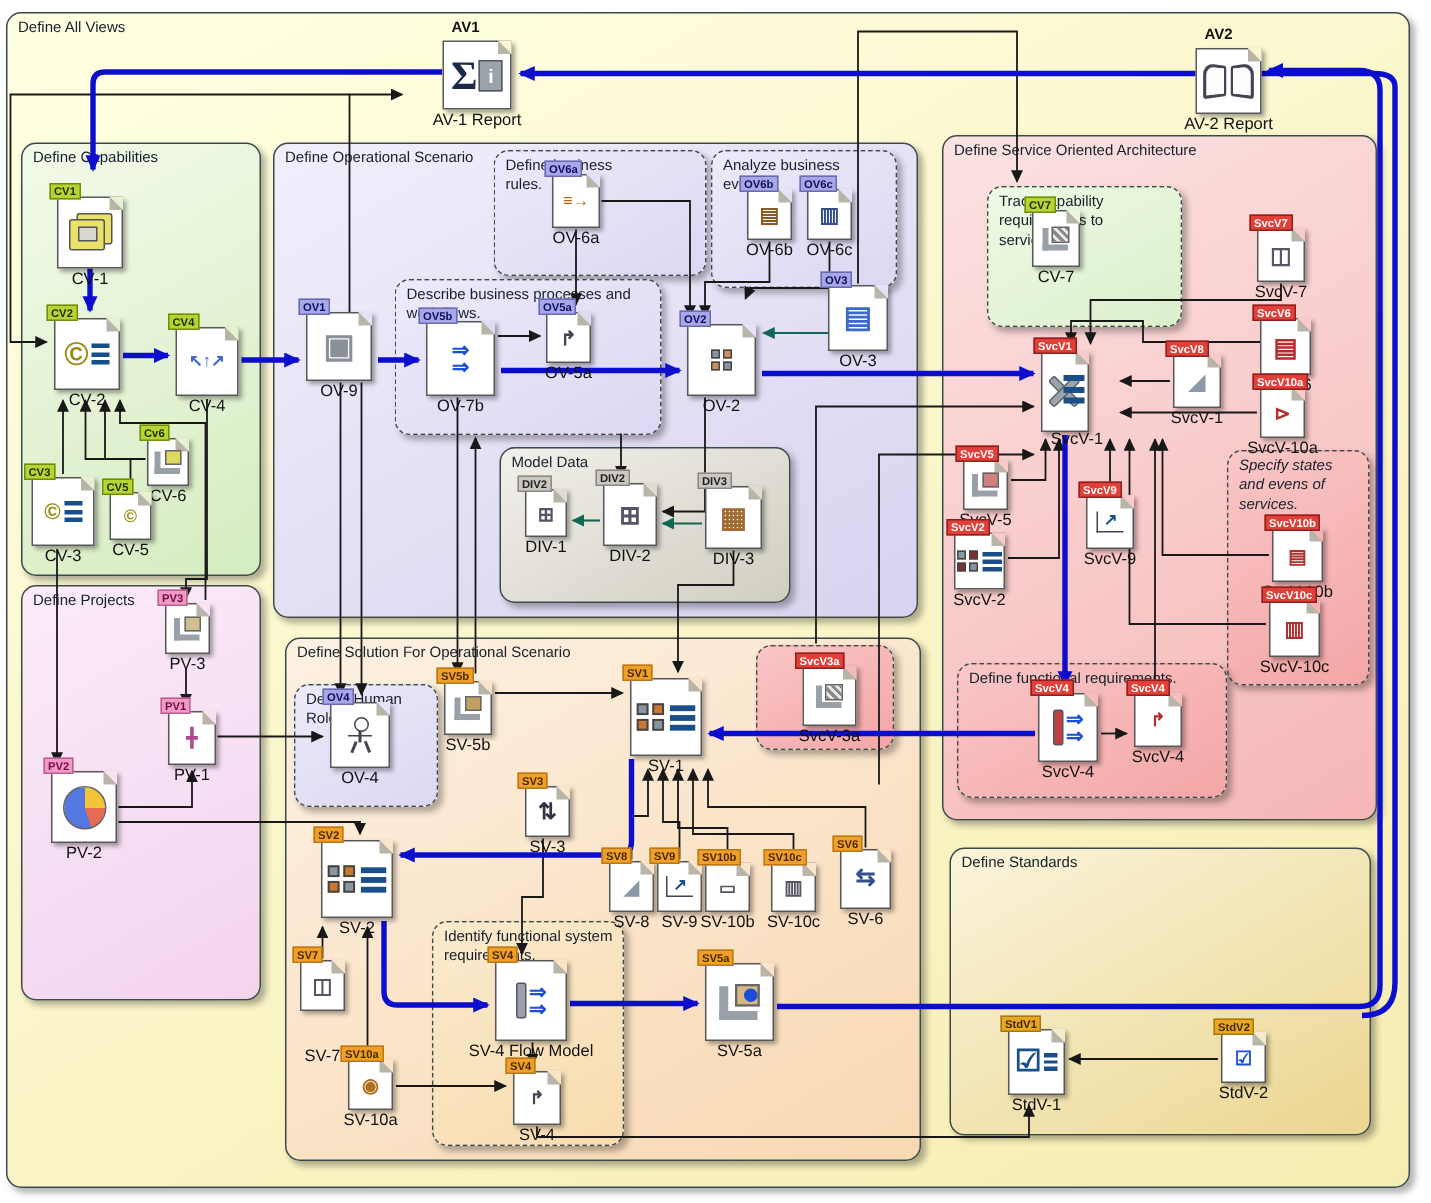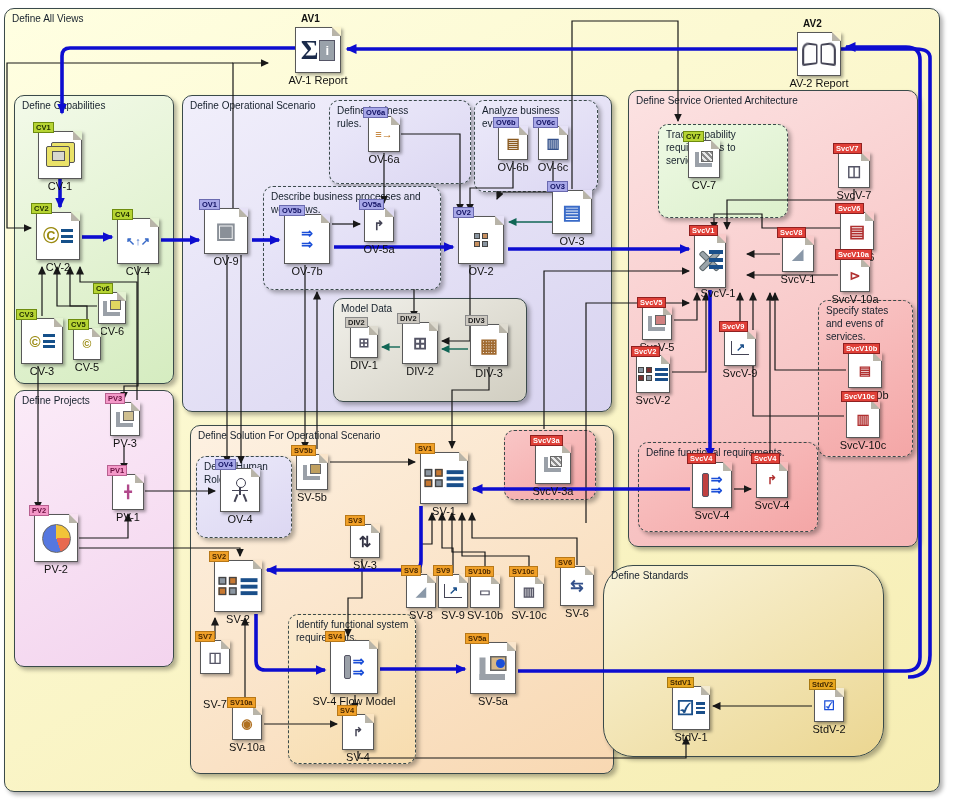--- a/index.html
+++ b/index.html
@@ -127,39 +127,39 @@
       <div class="group th-gray" style="left: 333px; top: 298px; width: 192px; height: 102px;">
         <div class="gl" style="width: 100px;">Model Data</div>
       </div>
       <div class="group th-red" style="left: 628px; top: 90px; width: 288px; height: 455px;">
         <div class="gl" style="width: 250px;">Define Service Oriented Architecture</div>
       </div>
       <div class="group th-greendash dashed" style="left: 658px; top: 124px; width: 128px; height: 92px;">
         <div class="gl" style="width: 105px;">Trace capability requirements to services.</div>
       </div>
       <div class="group th-pinkdash dashed" style="left: 818px; top: 300px; width: 93px; height: 155px;">
-        <div class="gl" style="width: 80px;">Specify states and evens of services.</div>
+        <div class="gl" style="width: 80px; font-style: italic;">Specify states and evens of services.</div>
       </div>
       <div class="group th-pinkdash dashed" style="left: 638px; top: 442px; width: 178px; height: 88px;">
         <div class="gl" style="width: 200px;">Define functional requirements.</div>
       </div>
       <div class="group th-pink" style="left: 14px; top: 390px; width: 158px; height: 275px;">
         <div class="gl" style="width: 120px;">Define Projects</div>
       </div>
       <div class="group th-orange" style="left: 190px; top: 425px; width: 422px; height: 347px;">
         <div class="gl" style="width: 280px;">Define Solution For Operational Scenario</div>
       </div>
       <div class="group th-lavdash dashed" style="left: 196px; top: 456px; width: 94px; height: 80px;">
         <div class="gl" style="width: 80px;">Define Human Roles.</div>
       </div>
       <div class="group th-pinkdash dashed" style="left: 504px; top: 430px; width: 90px; height: 68px;"></div>
       <div class="group th-orangedash dashed" style="left: 288px; top: 614px; width: 126px; height: 148px;">
         <div class="gl" style="width: 118px;">Identify functional system requirements.</div>
       </div>
-      <div class="group th-std" style="left: 603px; top: 565px; width: 279px; height: 190px; border-radius: 30px;">
+      <div class="group th-std" style="left: 633px; top: 565px; width: 279px; height: 190px;">
         <div class="gl" style="width: 140px;">Define Standards</div>
       </div>
     </div>
 
   <svg id="connectors" width="954" height="802">
     <defs>
       <marker id="mk" markerUnits="userSpaceOnUse" markerWidth="10" markerHeight="9" refX="7.5" refY="4" orient="auto">
         <path d="M0,0 L8.5,4 L0,8 z" fill="#181818"></path>
       </marker>
       <marker id="mt" markerUnits="userSpaceOnUse" markerWidth="10" markerHeight="9" refX="7.5" refY="4" orient="auto">

